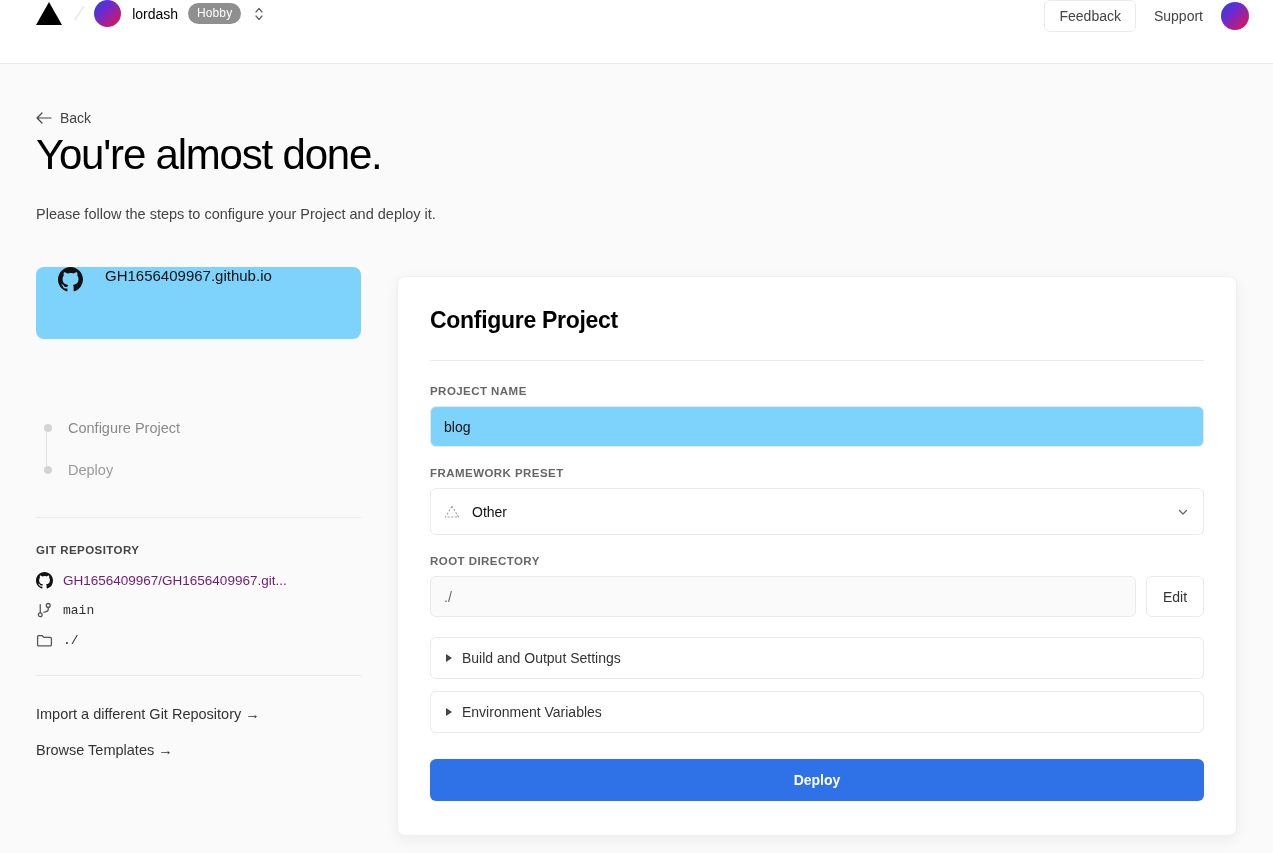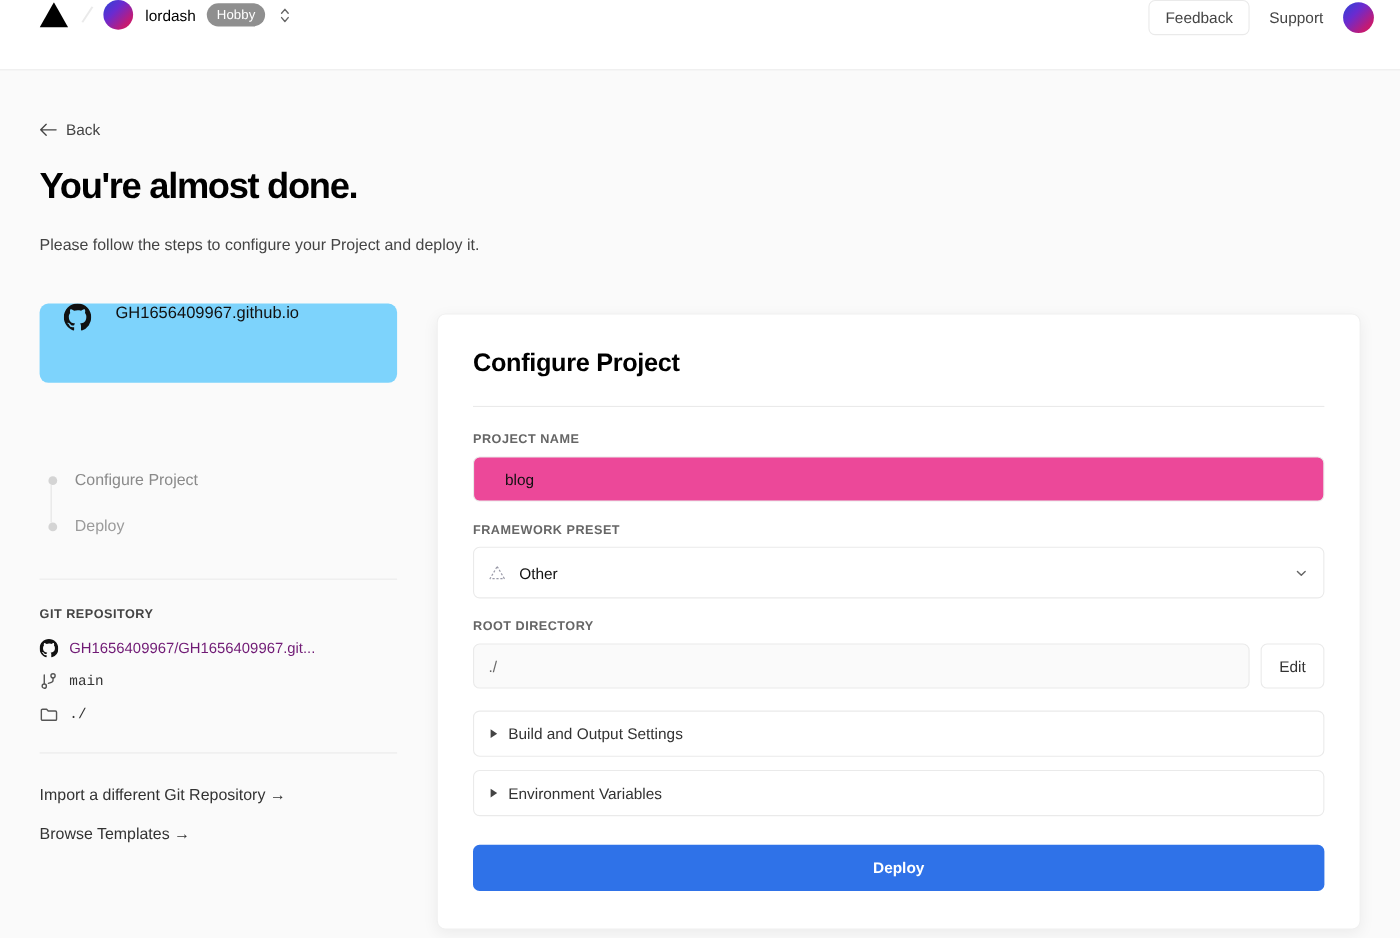--- a/index.html
+++ b/index.html
@@ -52,22 +52,22 @@
   }
 
   
   .page { padding: 0 36px; position: relative; }
   .back-link {
     display: inline-flex; align-items: center; gap: 8px;
     font-size: 14px; color: #444; margin-top: 46px;
     text-decoration: none; cursor: pointer;
   }
   .page-title {
-    font-size: 33px; font-weight: bold; letter-spacing: -1.2px;
-    margin-top: 22px; line-height: 1.1;
+    font-size: 42px; font-weight: normal; letter-spacing: -1.2px;
+    margin-top: 4px; line-height: 1.1;
   }
   .page-sub { font-size: 14.5px; color: #444; margin-top: 28px; }
 
   
   .columns { display: flex; margin-top: 45px; align-items: flex-start; }
   .sidebar { width: 325px; flex: 0 0 325px; }
   .spacer { flex: 1 1 auto; }
   .main-col { width: 840px; flex: 0 0 840px; }
 
   
@@ -131,21 +131,21 @@
 
   .field-label {
     font-size: 11.5px; font-weight: bold; color: #666;
     letter-spacing: .45px; margin-bottom: 9px;
   }
   .field-block { margin-bottom: 20px; }
 
   .text-input {
     width: 100%; height: 41px; border: 1px solid #eaeaea;
     border-radius: 6px; font-size: 14px; color: #111;
-    padding: 0 28px; background: #ec4899; outline: none;
+    padding: 0 13px; background: #7dd3fc; outline: none;
     font-family: "Liberation Sans", sans-serif;
   }
   .select-box {
     width: 100%; height: 47px; border: 1px solid #eaeaea;
     border-radius: 6px; background: #fff;
     display: flex; align-items: center; padding: 0 13px;
     cursor: pointer;
   }
   .select-value { font-size: 14px; color: #111; margin-left: 12px; }
   .chev { margin-left: auto; }

